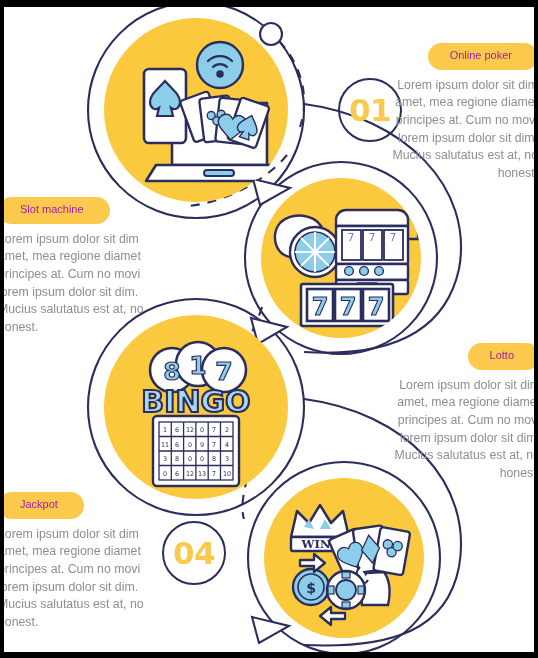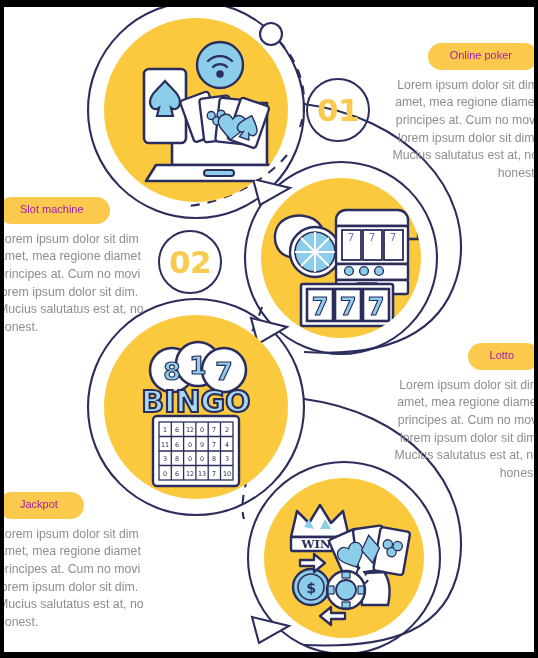--- a/index.html
+++ b/index.html
@@ -48,21 +48,21 @@
   .numbadge{
     position:absolute;width:64px;height:64px;border-radius:50%;
     border:2.2px solid #2b2d5c;box-sizing:border-box;
     display:flex;align-items:center;justify-content:center;
     background:transparent;
   }
   .numbadge span{
     color:#F9CA4B;font-size:31px;font-weight:bold;letter-spacing:-0.5px;
     font-family:"DejaVu Sans", sans-serif;
   }
-  #num-01{left:302px;top:71px;}
+  #num-01{left:334px;top:71px;}
   #num-02{left:154px;top:223px;}
   #num-03{left:320px;top:369px;}
   #num-04{left:158px;top:514px;}
 </style>
 </head>
 <body>
 
 <div id="frame">
   <div id="canvas">
 
@@ -338,22 +338,22 @@
 
           <path d="M296,553 h14 v-6 l11,9 -11,9 v-6 h-14 z" fill="#ffffff" stroke="#2b2d5c" stroke-width="2.3" stroke-linejoin="round"></path>
           <path d="M341,606 h-14 v-6 l-11,9 11,9 v-6 h14 z" fill="#ffffff" stroke="#2b2d5c" stroke-width="2.3" stroke-linejoin="round"></path>
         </g>
       </g>
     </svg>
 
     <div class="numbadge" id="num-01">
       <span>01</span>
     </div>
-    <div class="numbadge" id="num-02">
-      <span>02</span>
+    <div class="numbadge" id="num-04">
+      <span>04</span>
     </div>
 
     <div class="block right" id="txt-poker">
       <div class="pill-wrap">
         <span class="pill">Online poker</span>
       </div>
       <div class="body">Lorem ipsum dolor sit dim amet, mea regione diamet principes at. Cum no movi lorem ipsum dolor sit dim. Mucius salutatus est at, no honest.</div>
     </div>
 
     <div class="block left" id="txt-slot">

